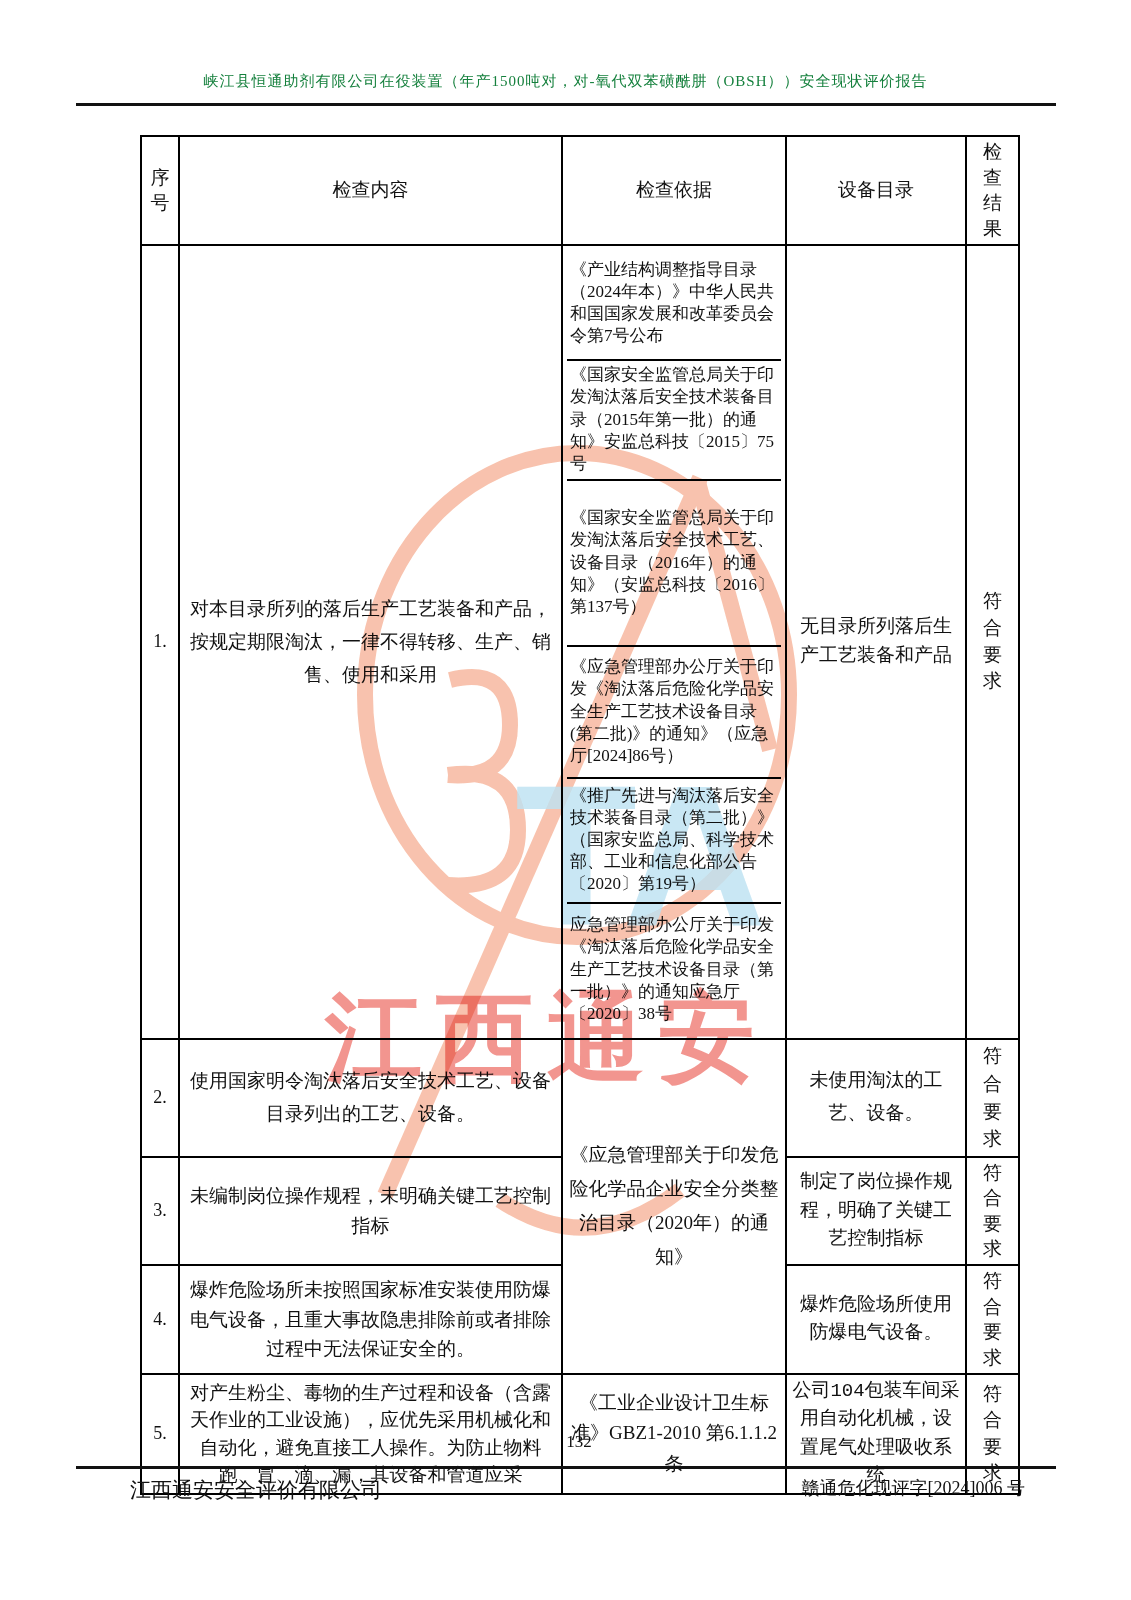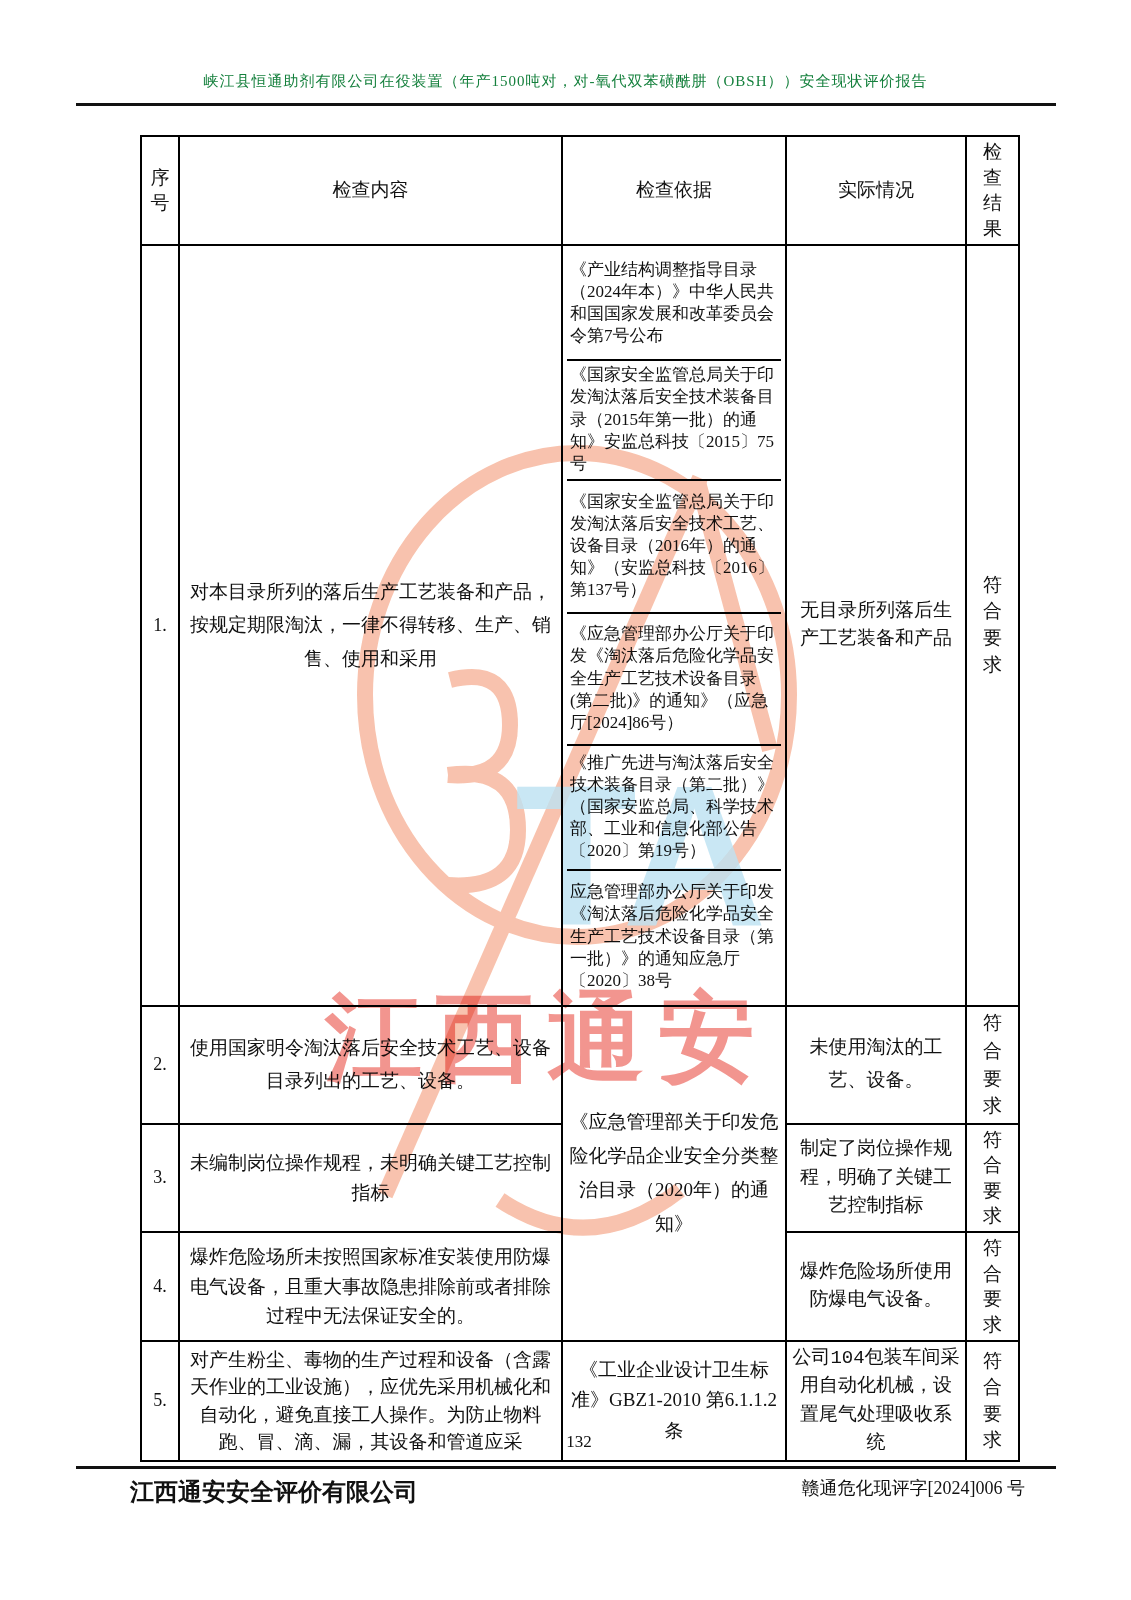--- a/index.html
+++ b/index.html
@@ -11,21 +11,21 @@
   #page{position:absolute;inset:0;}
 
   
   .doc-header{position:absolute;top:72px;left:0;width:1131px;text-align:center;
     font-size:15px;letter-spacing:1px;color:#15803d;}
   .header-rule{position:absolute;top:103px;left:76px;width:980px;height:3px;background:#111;}
 
   
   .page-number{position:absolute;top:1432px;left:140px;width:878px;text-align:center;font-size:17px;}
   .footer-rule{position:absolute;top:1466px;left:76px;width:980px;height:3px;background:#111;}
-  .footer-left{position:absolute;top:1476px;left:130px;font-size:24px;font-weight:bold;}
+  .footer-left{position:absolute;top:1476px;left:130px;font-size:21px;}
   .footer-right{position:absolute;top:1476px;right:106px;font-size:18px;}
 
   
   table.checktable{
     position:absolute;left:140px;top:135px;width:878px;
     border-collapse:collapse;table-layout:fixed;
     font-size:19px;
   }
   table.checktable td,table.checktable th{
     border:2px solid #000;padding:2px 4px;vertical-align:middle;text-align:center;
@@ -77,31 +77,31 @@
         <col class="c-basis">
         <col class="c-actual">
         <col class="c-result">
     </colgroup>
 
     <tbody>
         <tr style="height:97px;">
       <th class="h-cell"><span class="vtext-header">序号</span></th>
       <th class="h-cell">检查内容</th>
       <th class="h-cell">检查依据</th>
-      <th class="h-cell">实际情况</th>
+      <th class="h-cell">设备目录</th>
       <th class="h-cell"><span class="vtext-header">检查结果</span></th>
     </tr>
 
     <tr style="height:755px;">
       <td class="no-cell">1.</td>
       <td class="content-cell" style="line-height:1.75;">对本目录所列的落后生产工艺装备和产品，按规定期限淘汰，一律不得转移、生产、销售、使用和采用</td>
       <td class="basis-stack">
         <div class="basis-sub" style="height:113px;">《产业结构调整指导目录（2024年本）》中华人民共和国国家发展和改革委员会令第7号公布</div>
         <div class="basis-sub" style="height:120px;">《国家安全监管总局关于印发淘汰落后安全技术装备目录（2015年第一批）的通知》安监总科技〔2015〕75号</div>
-        <div class="basis-sub" style="height:133px;">《国家安全监管总局关于印发淘汰落后安全技术工艺、设备目录（2016年）的通知》（安监总科技〔2016〕第137号）</div>
+        <div class="basis-sub" style="height:166px;">《国家安全监管总局关于印发淘汰落后安全技术工艺、设备目录（2016年）的通知》（安监总科技〔2016〕第137号）</div>
         <div class="basis-sub" style="height:132px;">《应急管理部办公厅关于印发《淘汰落后危险化学品安全生产工艺技术设备目录(第二批)》的通知》（应急厅[2024]86号）</div>
         <div class="basis-sub" style="height:125px;">《推广先进与淘汰落后安全技术装备目录（第二批）》（国家安监总局、科学技术部、工业和信息化部公告〔2020〕第19号）</div>
         <div class="basis-sub" style="height:132px;">应急管理部办公厅关于印发《淘汰落后危险化学品安全生产工艺技术设备目录（第一批）》的通知应急厅〔2020〕38号</div>
       </td>
       <td class="actual-cell">无目录所列落后生产工艺装备和产品</td>
       <td class="result-cell"><span class="vtext">符合要求</span></td>
     </tr>
 
     <tr style="height:118px;">
       <td class="no-cell">2.</td>

